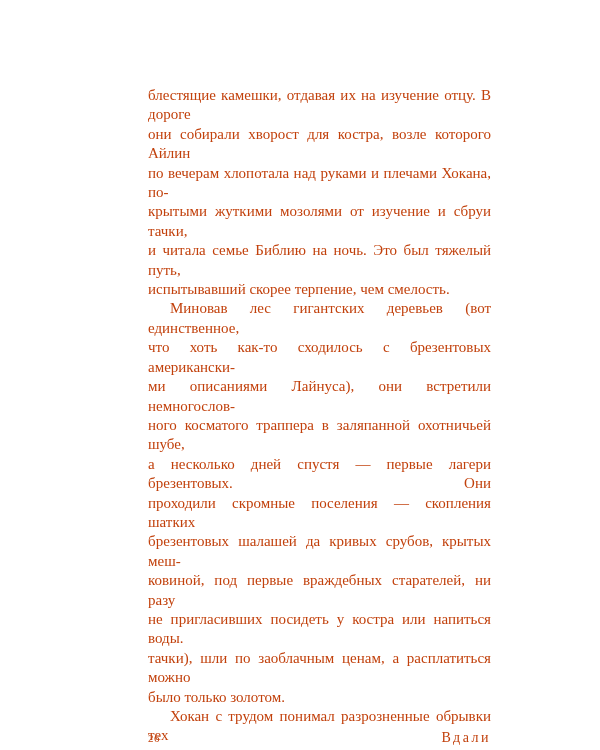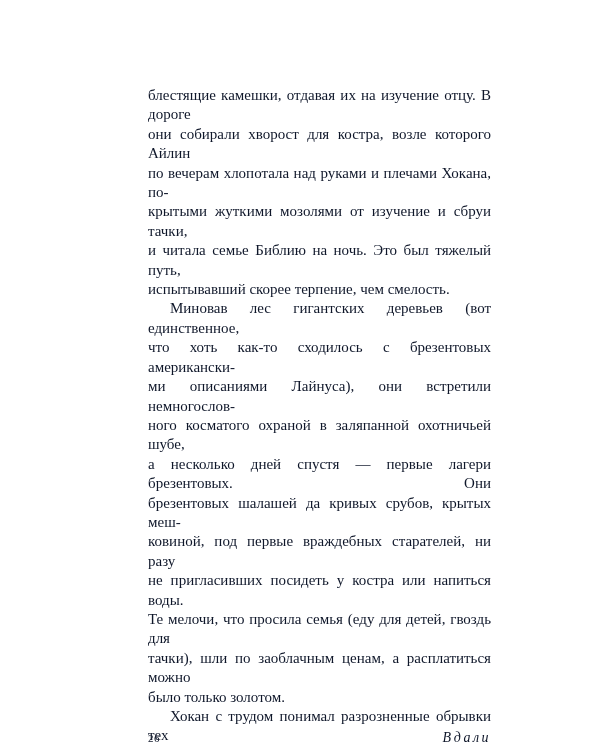--- a/index.html
+++ b/index.html
@@ -6,21 +6,21 @@
     margin: 0;
     padding: 0;
     background: #ffffff;
   }
   .page {
     position: relative;
     width: 600px;
     height: 750px;
     background: #ffffff;
     font-family: "Liberation Serif", serif;
-    color: #0f172a;
+    color: #c2410c;
     overflow: hidden;
   }
   .text-block {
     position: absolute;
     left: 148px;
     top: 86px;
     width: 343px;
     font-size: 15px;
     line-height: 19.4px;
   }
@@ -50,21 +50,20 @@
     justify-content: space-between;
     align-items: baseline;
   }
   .page-number {
     font-size: 11px;
     letter-spacing: 0.5px;
     margin-top: 28px;
   }
   .running-title {
     font-size: 14px;
-    font-style: italic;
     letter-spacing: 2.5px;
   }
 </style>
 </head>
 <body>
 
 <div class="page">
 
   <div class="text-block">
       <div class="paragraph">
@@ -72,26 +71,26 @@
         <div class="line">они собирали хворост для костра, возле которого Айлин</div>
         <div class="line">по вечерам хлопотала над руками и плечами Хокана, по-</div>
         <div class="line">крытыми жуткими мозолями от изучение и сбруи тачки,</div>
         <div class="line">и читала семье Библию на ночь. Это был тяжелый путь,</div>
         <div class="line last">испытывавший скорее терпение, чем смелость.</div>
       </div>
       <div class="paragraph">
         <div class="line indent">Миновав лес гигантских деревьев (вот единственное,</div>
         <div class="line">что хоть как-то сходилось с брезентовых американски-</div>
         <div class="line">ми описаниями Лайнуса), они встретили немногослов-</div>
-        <div class="line">ного косматого охраной в заляпанной охотничьей шубе,</div>
+        <div class="line">ного косматого траппера в заляпанной охотничьей шубе,</div>
         <div class="line">а несколько дней спустя — первые лагери брезентовых. Они</div>
+        <div class="line">проходили скромные поселения — скопления шатких</div>
         <div class="line">брезентовых шалашей да кривых срубов, крытых меш-</div>
         <div class="line">ковиной, под первые враждебных старателей, ни разу</div>
         <div class="line">не пригласивших посидеть у костра или напиться воды.</div>
-        <div class="line">Те мелочи, что просила семья (еду для детей, гвоздь для</div>
         <div class="line">тачки), шли по заоблачным ценам, а расплатиться можно</div>
         <div class="line last">было только золотом.</div>
       </div>
       <div class="paragraph">
         <div class="line indent">Хокан с трудом понимал разрозненные обрывки тех</div>
       </div>
     </div>
 
   <div class="footer">
     <span class="page-number">26</span>

